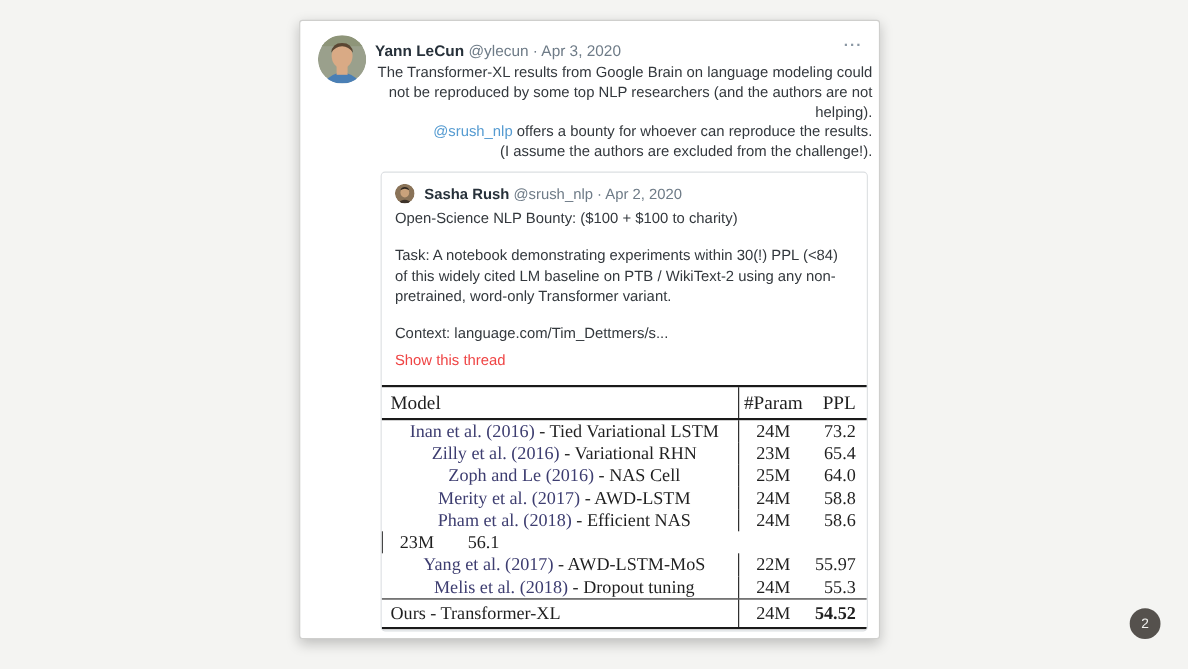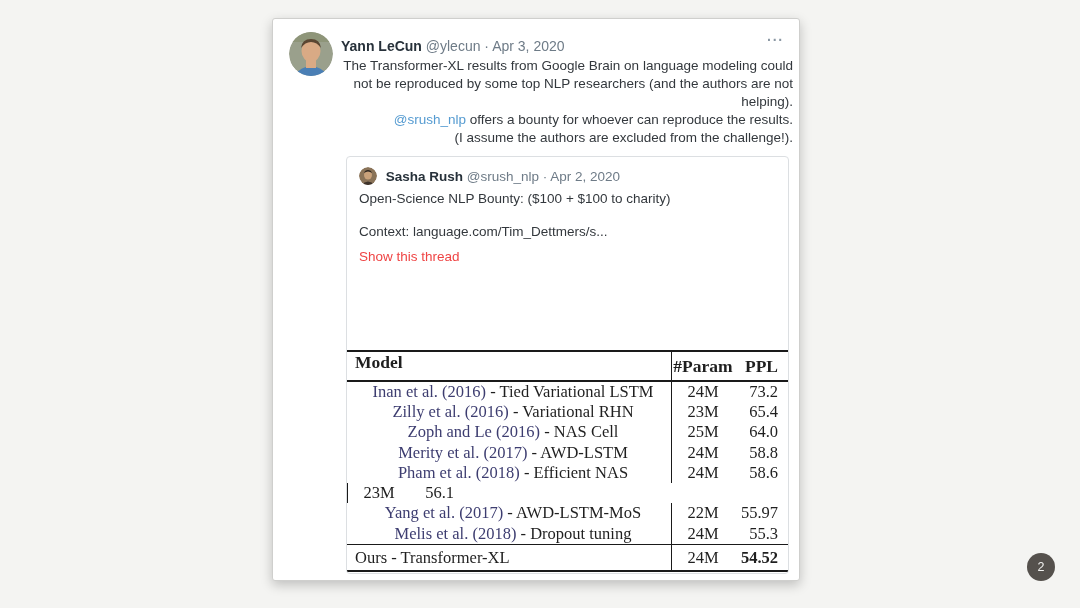--- a/index.html
+++ b/index.html
@@ -77,21 +77,21 @@
   
   .paper-table {
     position:absolute; left:0; right:0; top:193px; bottom:0;
     font-family:"Liberation Serif", serif;
     color:#1f1f1f;
     cursor:pointer;
   }
   .rule { background:#1a1a1a; }
   .rule.thick { height:2px; }
   .rule.thin  { height:1.5px; }
-  .t-header { display:flex; height:28px; font-weight:bold; font-size:17.5px; }
+  .t-header { display:flex; align-items:center; height:28px; font-weight:normal; font-size:17.5px; }
   .t-header .t-model { padding-left:8px; flex:1; }
   .t-right {
     width:117px; display:flex; align-items:center;
     border-left:1.5px solid #1a1a1a; box-sizing:border-box;
     align-self:stretch;
   }
   .t-param { width:62px; text-align:center; }
   .t-ppl   { flex:1; text-align:right; padding-right:10px; }
   .t-rows  { }
   .t-row   { display:flex; align-items:center; height:20.3px; font-size:16.5px; }
@@ -152,20 +152,23 @@
             <path d="M2 18 Q9 11 16 18 Z" fill="#3e332a"></path>
             <path d="M5 6 Q6 3 9 3 Q12 3 13 6 Q11 4.5 9 4.5 Q7 4.5 5 6 Z" fill="#2e2620"></path>
           </svg>
         </span>
         <span class="author">Sasha Rush</span>
         <span class="handle">@srush_nlp · Apr 2, 2020</span>
       </div>
 
       <div class="quote-body">
         <div class="para">Open-Science NLP Bounty: ($100 + $100 to charity)</div>
+        <div class="para gap">Task: A notebook demonstrating experiments within  30(!) PPL  (&lt;84)
+of this widely cited LM baseline on PTB / WikiText-2 using any non-
+pretrained, word-only Transformer variant.</div>
         <div class="para gap">Context: language.com/Tim_Dettmers/s...</div>
         <div class="show-thread">Show this thread</div>
       </div>
 
       <div class="paper-table">
         <div class="rule thick"></div>
         <div class="t-header">
           <div class="t-model">Model</div>
           <div class="t-right">
             <div class="t-param">#Param</div>

